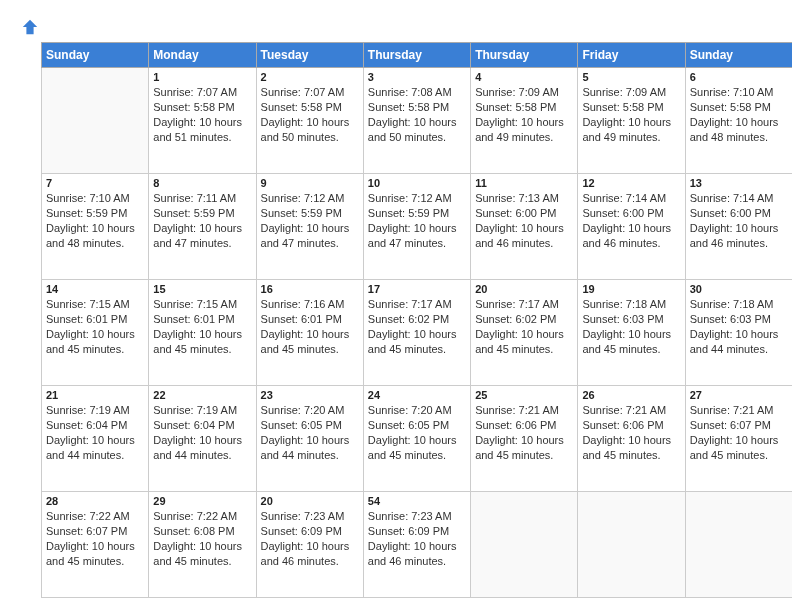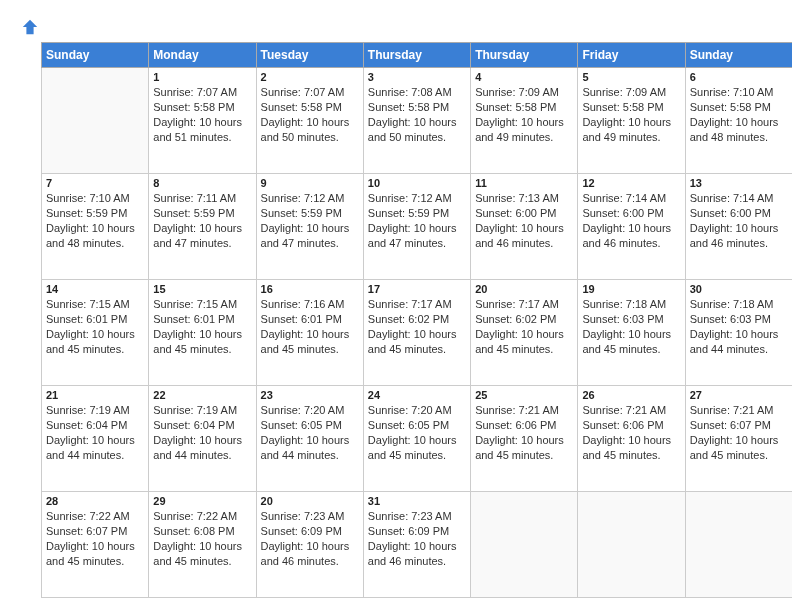--- a/index.html
+++ b/index.html
@@ -348,21 +348,21 @@
 and 45 minutes.</div>
           </td>
           <td>
             <span class="day-number">20</span>
             <div class="day-info" style="white-space: pre-line;">Sunrise: 7:23 AM
 Sunset: 6:09 PM
 Daylight: 10 hours
 and 46 minutes.</div>
           </td>
           <td>
-            <span class="day-number">31</span>
+            <span class="day-number">54</span>
             <div class="day-info" style="white-space: pre-line;">Sunrise: 7:23 AM
 Sunset: 6:09 PM
 Daylight: 10 hours
 and 46 minutes.</div>
           </td>
           <td class="empty"></td>
           <td class="empty"></td>
           <td class="empty"></td>
         </tr>
       </tbody>

